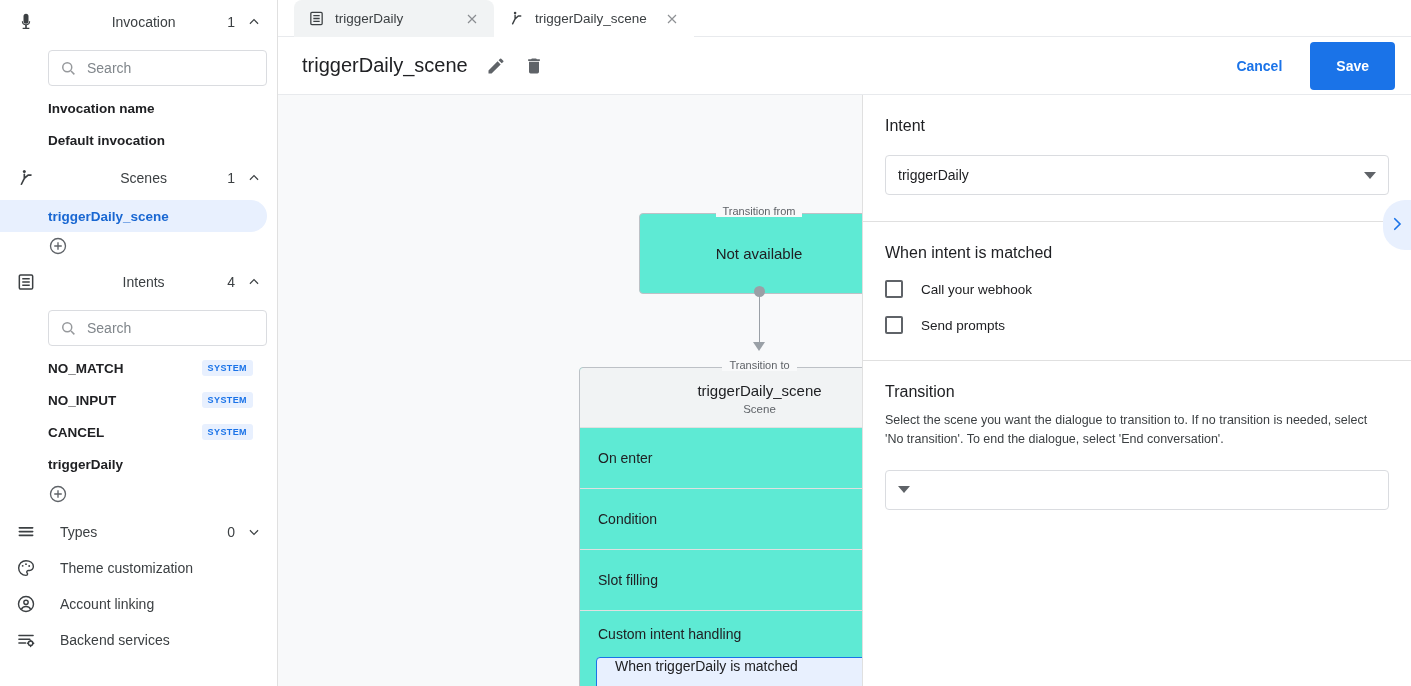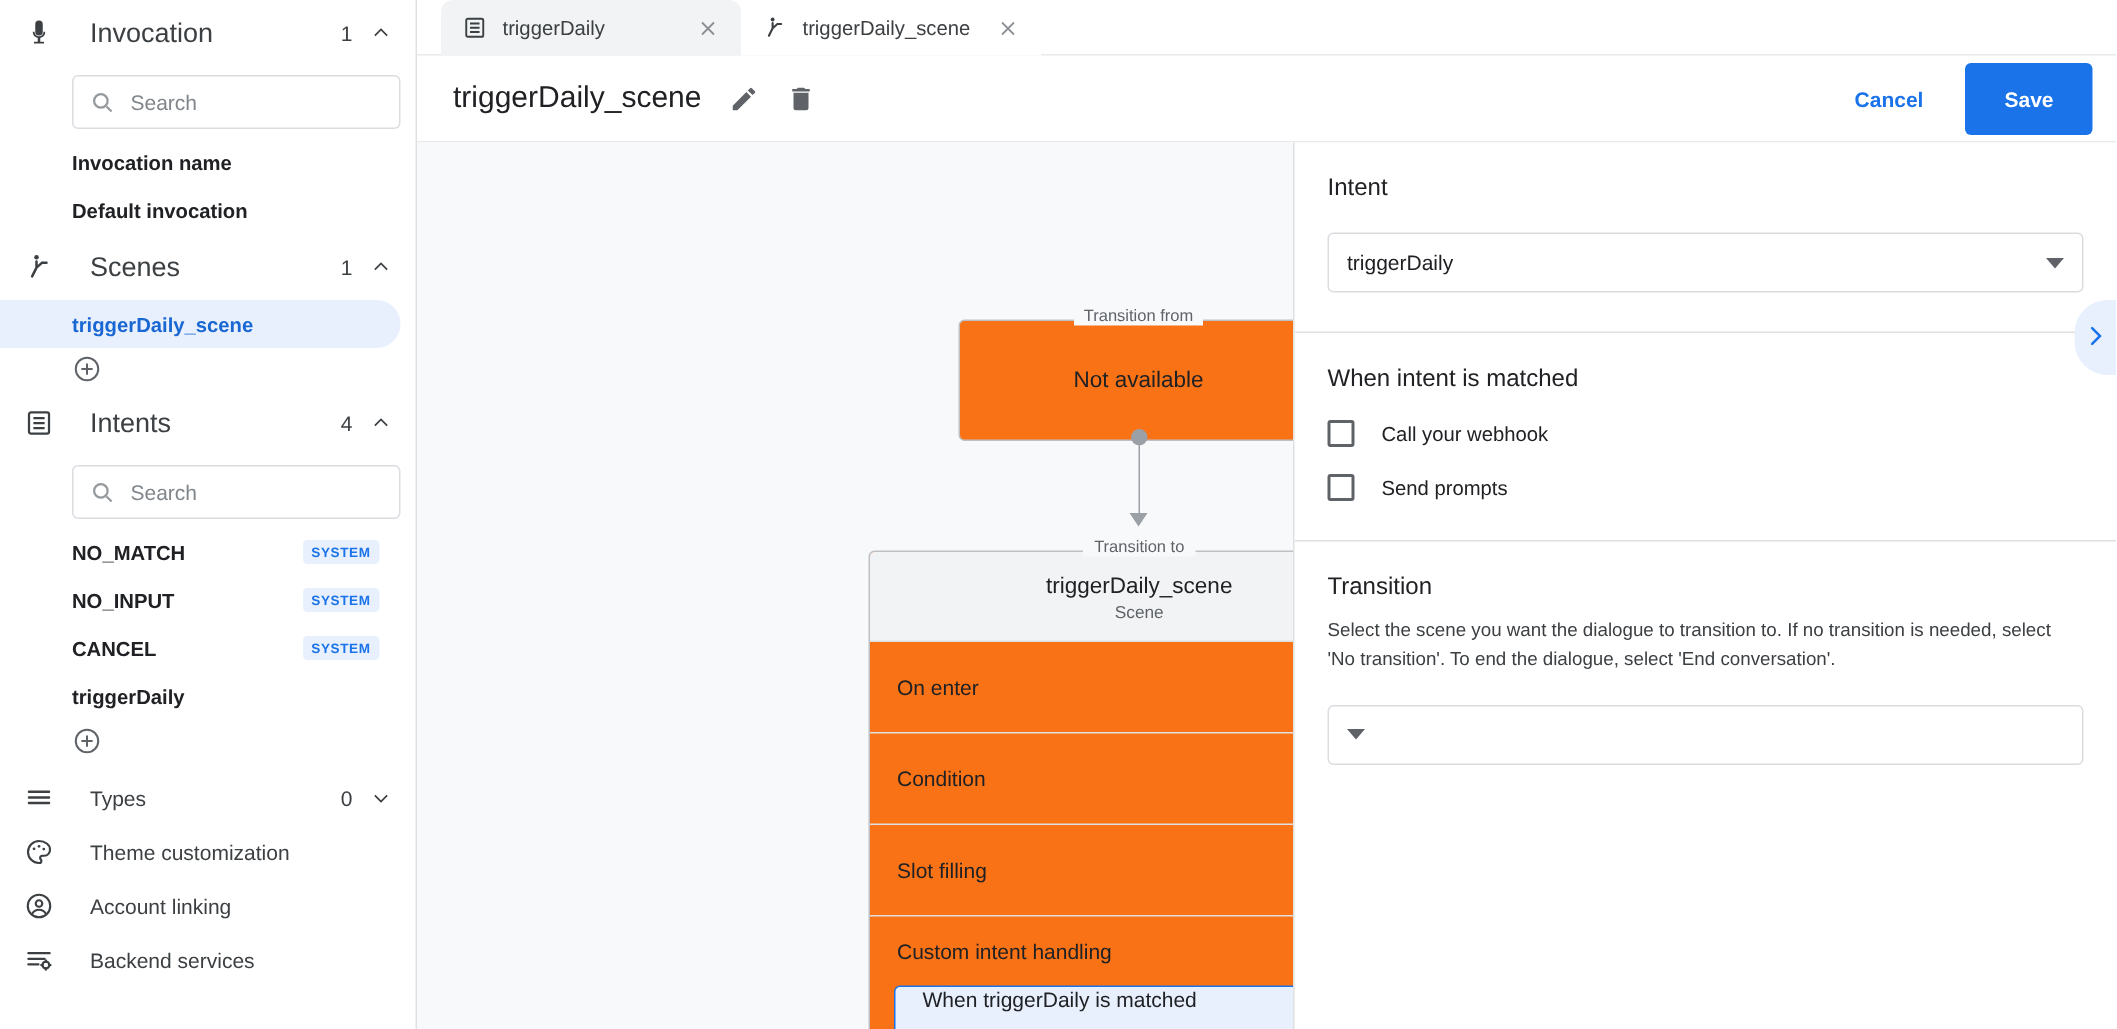--- a/index.html
+++ b/index.html
@@ -13,21 +13,21 @@
 
   
   .sidebar{
     width:278px; height:686px; background:#fff; flex:0 0 278px;
     border-right:1px solid #e0e0e0; position:relative; overflow:hidden;
   }
   .nav-group-head{
     display:flex; align-items:center; height:44px; padding:0 16px 0 14px; cursor:pointer;
   }
   .nav-group-head .gicon{ width:24px; height:24px; flex:0 0 24px; display:flex; align-items:center; justify-content:center; }
-  .nav-group-head .glabel{ flex:1; margin-left:22px; font-size:18px; color:#3c4043; }
+  .nav-group-head .glabel{ flex:1; margin-left:22px; font-size:14px; color:#3c4043;text-align:center; }
   .nav-group-head .gcount{ font-size:14px; color:#3c4043; margin-right:12px; }
   .chev{ width:14px; height:14px; display:block; }
 
   .searchbox{
     margin:6px 10px 6px 48px; height:36px; border:1px solid #dadce0; border-radius:4px;
     display:flex; align-items:center; padding:0 10px; background:#fff;
   }
   .searchbox .sicon{ width:18px; height:18px; flex:0 0 18px; margin-right:10px; opacity:.65;}
   .searchbox input{
     border:0; outline:0; flex:1; font-size:14px; font-family:inherit; color:#3c4043; background:transparent;
@@ -93,21 +93,21 @@
 
   
   .canvas{ flex:1; background:#f8f9fa; position:relative; overflow:hidden; }
 
   .fieldbox{ position:absolute; }
   .fieldbox > .legend{
     position:absolute; top:-8px; left:0; right:0; text-align:center;
     font-size:11px; color:#5f6368; pointer-events:none;
   }
   .fieldbox > .legend span{ background:#f8f9fa; padding:0 7px; }
-  .fbinner{ border:1px solid #bdc1c6; border-radius:4px; background:#f97316; height:100%; }
+  .fbinner{ border:1px solid #bdc1c6; border-radius:4px; background:#5eead4; height:100%; }
 
   .node-from{ left:361px; top:118px; width:240px; height:81px; }
   .node-from .fbinner{ display:flex; align-items:center; justify-content:center;
     font-size:15px; color:#202124; }
 
   .conn-dot{ position:absolute; left:476px; top:191px; width:11px; height:11px; border-radius:50%; background:#9aa0a6; }
   .conn-line{ position:absolute; left:481px; top:196px; width:1px; height:52px; background:#9aa0a6; }
   .conn-arrow{
     position:absolute; left:475px; top:247px; width:0; height:0;
     border-left:6px solid transparent; border-right:6px solid transparent; border-top:9px solid #9aa0a6;

